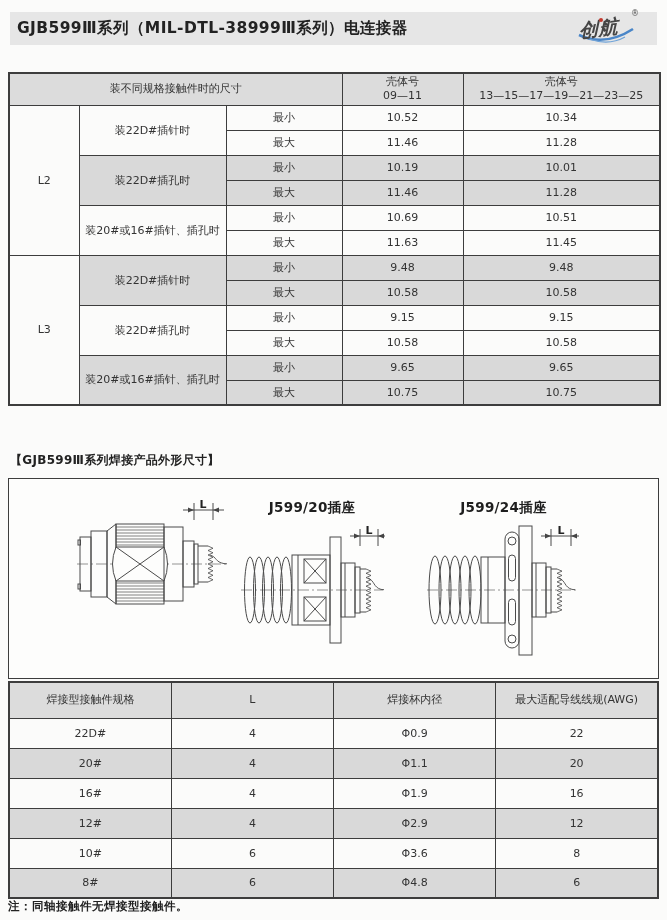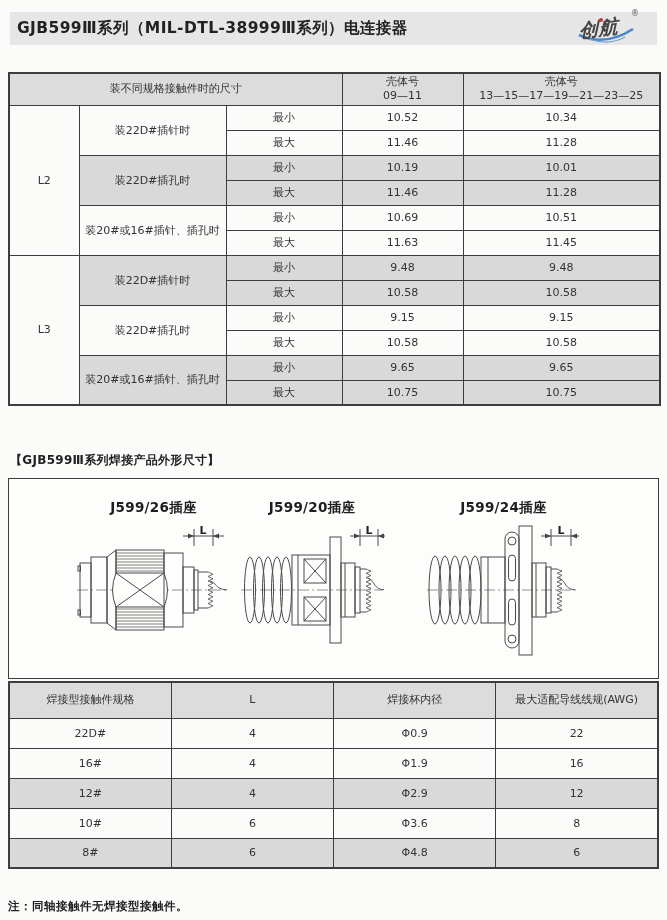--- a/index.html
+++ b/index.html
@@ -178,21 +178,20 @@
     <td class="sh">10.75</td>
   </tr>
 </tbody>
   </table>
 
 <div class="section-title">【GJB599Ⅲ系列焊接产品外形尺寸】</div>
 
 <div class="diagram-box">
 
   <div class="diag d1">
-    <div class="diag-label">J599/26插座</div>
     <svg width="155" height="132" viewBox="0 0 155 132" stroke="#4a4a4a" stroke-width="1" fill="none">
       <line x1="1" y1="65" x2="153" y2="65" stroke="#666" stroke-width="0.7" stroke-dasharray="11 3 2 3"></line>
 
       <line x1="118" y1="4" x2="118" y2="21"></line>
         <line x1="137" y1="4" x2="137" y2="21"></line>
       <line x1="107" y1="11" x2="148" y2="11"></line>
       <polygon points="118,11 112,8.6 112,13.4" fill="#444" stroke="none"></polygon>
       <polygon points="137,11 143,8.6 143,13.4" fill="#444" stroke="none"></polygon>
       <text x="127" y="9" font-size="11" text-anchor="middle" fill="#222" stroke="none">L</text>
 
@@ -330,20 +329,26 @@
     <td>焊接杯内径</td>
     <td>最大适配导线线规(AWG)</td>
   </tr>
   <tr>
     <td>22D#</td>
     <td>4</td>
     <td>Φ0.9</td>
     <td>22</td>
   </tr>
   <tr>
+    <td class="sh">20#</td>
+    <td class="sh">4</td>
+    <td class="sh">Φ1.1</td>
+    <td class="sh">20</td>
+  </tr>
+  <tr>
     <td>16#</td>
     <td>4</td>
     <td>Φ1.9</td>
     <td>16</td>
   </tr>
   <tr>
     <td class="sh">12#</td>
     <td class="sh">4</td>
     <td class="sh">Φ2.9</td>
     <td class="sh">12</td>

